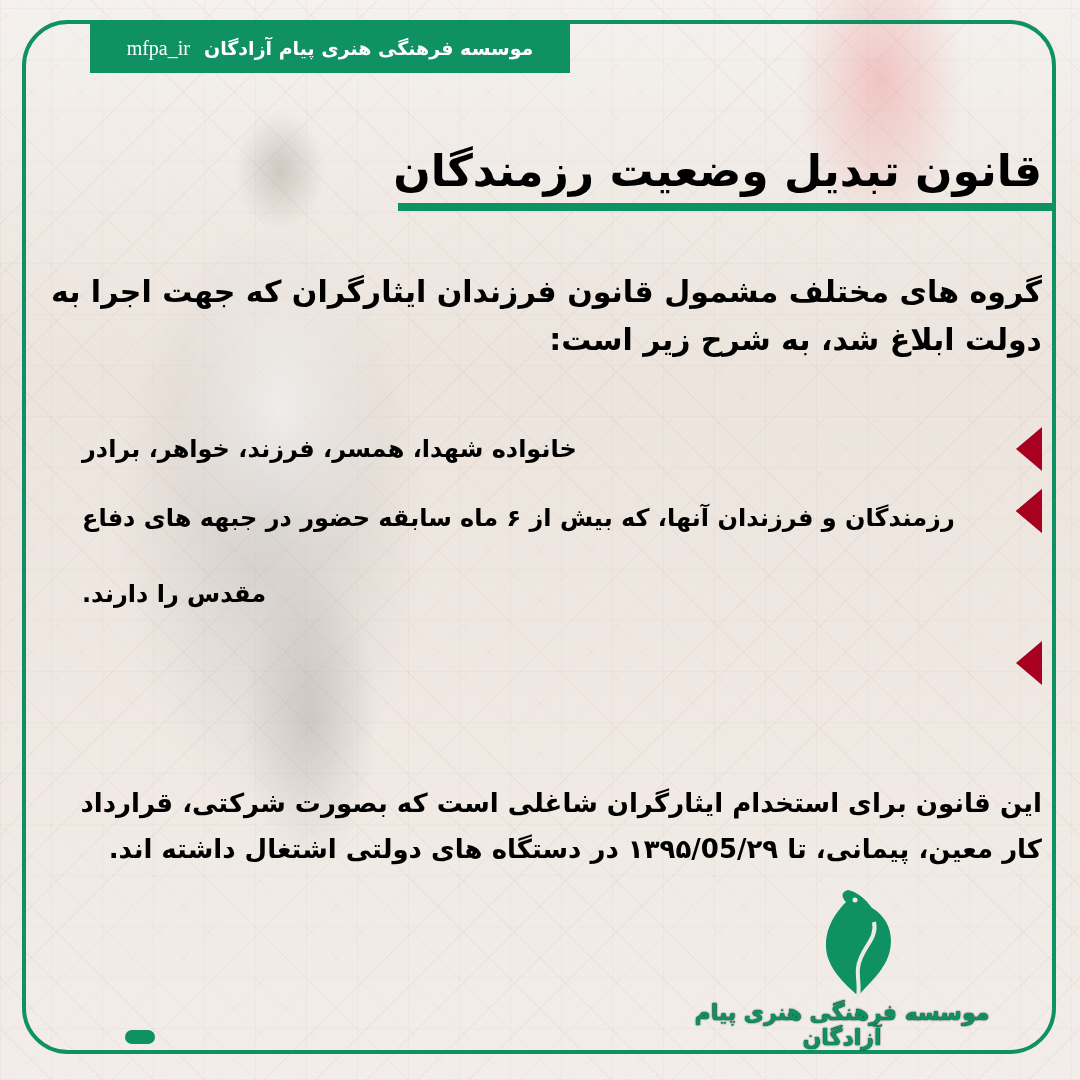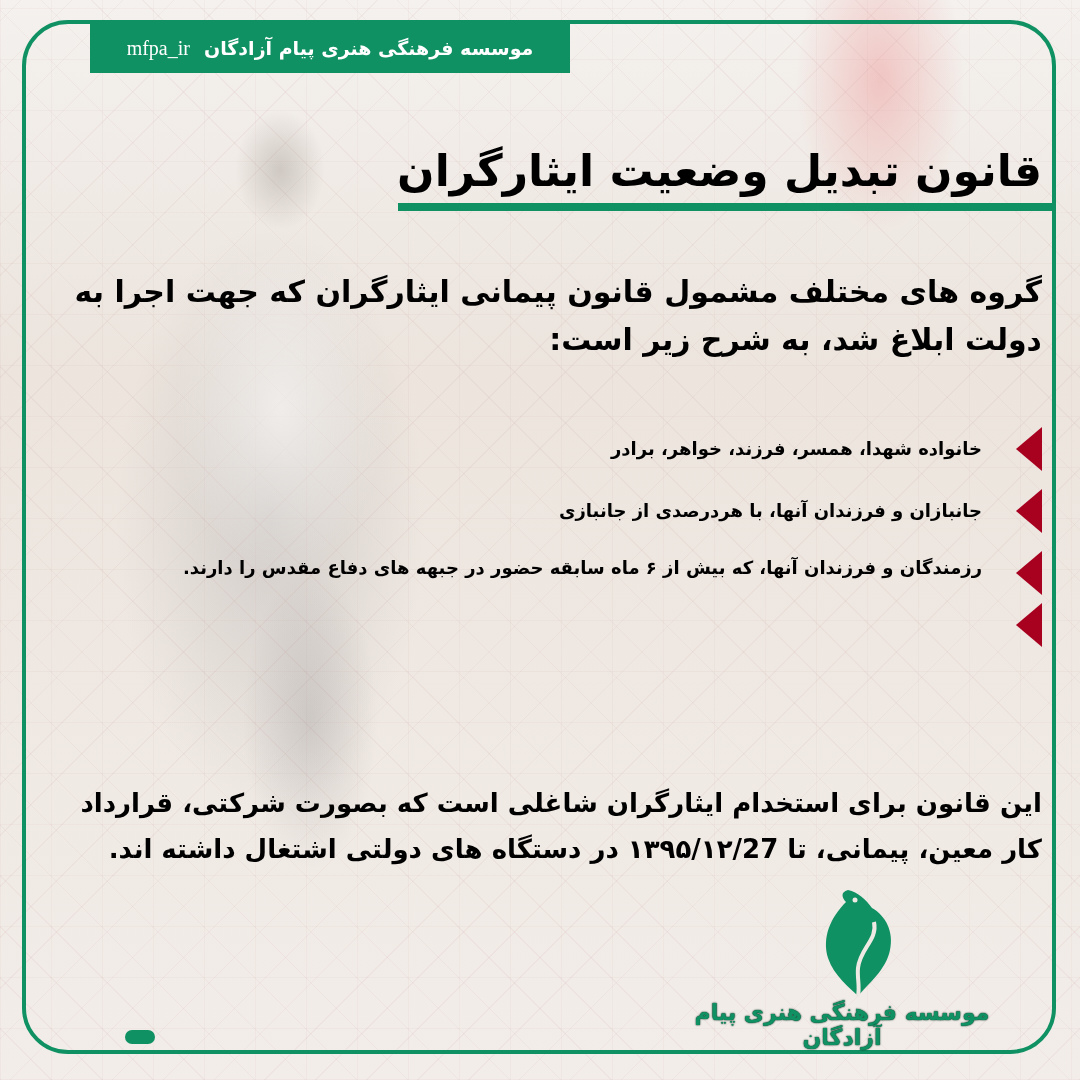--- a/index.html
+++ b/index.html
@@ -47,28 +47,28 @@
     line-height:62px; white-space:nowrap;
   }
   .title-underline {
     position:absolute; left:398px; top:203px; width:658px; height:8px; background:#0f9163;
   }
   .intro {
     position:absolute; right:38px; top:268px; width:1000px;
     direction:rtl; text-align:right; font-size:30px; font-weight:bold; line-height:48px; color:#000;
   }
   .list { position:absolute; right:38px; top:418px; width:960px; direction:rtl; }
-  .item { position:relative; padding-right:60px; font-size:18px; font-weight:bold; color:#000; line-height:62px; text-align:right; }
+  .item { position:relative; padding-right:60px; font-size:24px; font-weight:bold; color:#000; line-height:62px; text-align:left; }
   .bullet {
     position:absolute; right:0; width:0; height:0;
     border-top:22px solid transparent; border-bottom:22px solid transparent;
     border-right:26px solid #a8001f; top:9px;
   }
   .item.i1 { margin-top:0; }
-  .item.i3 { line-height:52px; }
+  .item.i3 { line-height:76px; }
   .outro {
     position:absolute; right:38px; top:780px; width:1000px;
     direction:rtl; text-align:right; font-size:26px; font-weight:bold; line-height:46px; color:#000;
   }
   .logo { position:absolute; left:818px; top:888px; width:80px; height:110px; }
   .logo-text {
     position:absolute; left:664px; top:1000px; width:356px; text-align:center;
     direction:rtl; font-size:22px; font-weight:bold; color:#0f9163;
     text-shadow: 0 0 2px #0b3d2a, 0 0 1px #0b3d2a;
   }
@@ -84,44 +84,43 @@
 <div class="pattern"></div>
 <div class="figure"></div>
 
 <div class="frame"></div>
 
 <div class="top-badge">
   <span class="org">موسسه فرهنگی هنری پیام آزادگان</span>
   <span class="handle">mfpa_ir</span>
 </div>
 
-<div class="title">قانون تبدیل وضعیت ایثارگران</div>
+<div class="title">قانون تبدیل وضعیت رزمندگان</div>
 <div class="title-underline"></div>
 
-<div class="intro">گروه های مختلف مشمول قانون پیمانی ایثارگران که جهت اجرا به دولت ابلاغ شد، به شرح زیر است:</div>
+<div class="intro">گروه های مختلف مشمول قانون فرزندان ایثارگران که جهت اجرا به دولت ابلاغ شد، به شرح زیر است:</div>
 
 <div class="list">
   <div class="item i1">
     <span class="bullet"></span>
     <span>خانواده شهدا، همسر، فرزند، خواهر، برادر</span>
   </div>
   <div class="item i2">
     <span class="bullet"></span>
-    <span>جانبازان و فرزندان آنها، با هردرصدی از جانبازی</span>
   </div>
   <div class="item i3">
     <span class="bullet"></span>
     <span>رزمندگان و فرزندان آنها، که بیش از ۶ ماه سابقه حضور در جبهه های دفاع مقدس را دارند.</span>
   </div>
   <div class="item i4">
     <span class="bullet"></span>
   </div>
 </div>
 
-<div class="outro">این قانون برای استخدام ایثارگران شاغلی است که بصورت شرکتی، قرارداد کار معین، پیمانی، تا ۱۳۹۵/۱۲/27 در دستگاه های دولتی اشتغال داشته اند.</div>
+<div class="outro">این قانون برای استخدام ایثارگران شاغلی است که بصورت شرکتی، قرارداد کار معین، پیمانی، تا ۱۳۹۵/05/۲۹ در دستگاه های دولتی اشتغال داشته اند.</div>
 
 <svg class="logo" viewBox="0 0 80 110">
   <path d="M30 2 C22 4 24 10 28 14 C12 30 4 50 10 70 C16 88 32 100 40 108 C50 96 68 82 72 62 C76 44 68 28 54 20 C48 12 40 4 30 2 Z" fill="#0f9163"></path>
   <path d="M56 34 C60 52 42 60 40 80 C39 90 42 98 40 108" stroke="#efe9e4" stroke-width="4" fill="none"></path>
   <circle cx="37" cy="12" r="2.5" fill="#efe9e4"></circle>
 </svg>
 
 <div class="logo-text">موسسه فرهنگی هنری پیام آزادگان</div>
 
 <div class="pill"></div>

